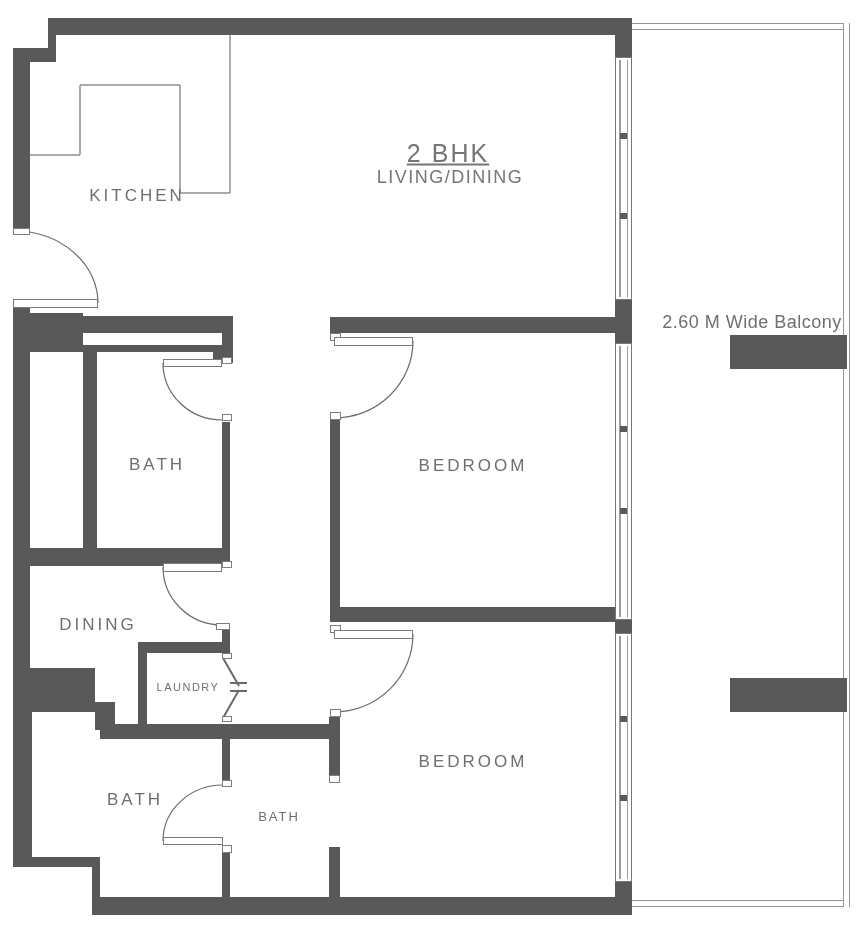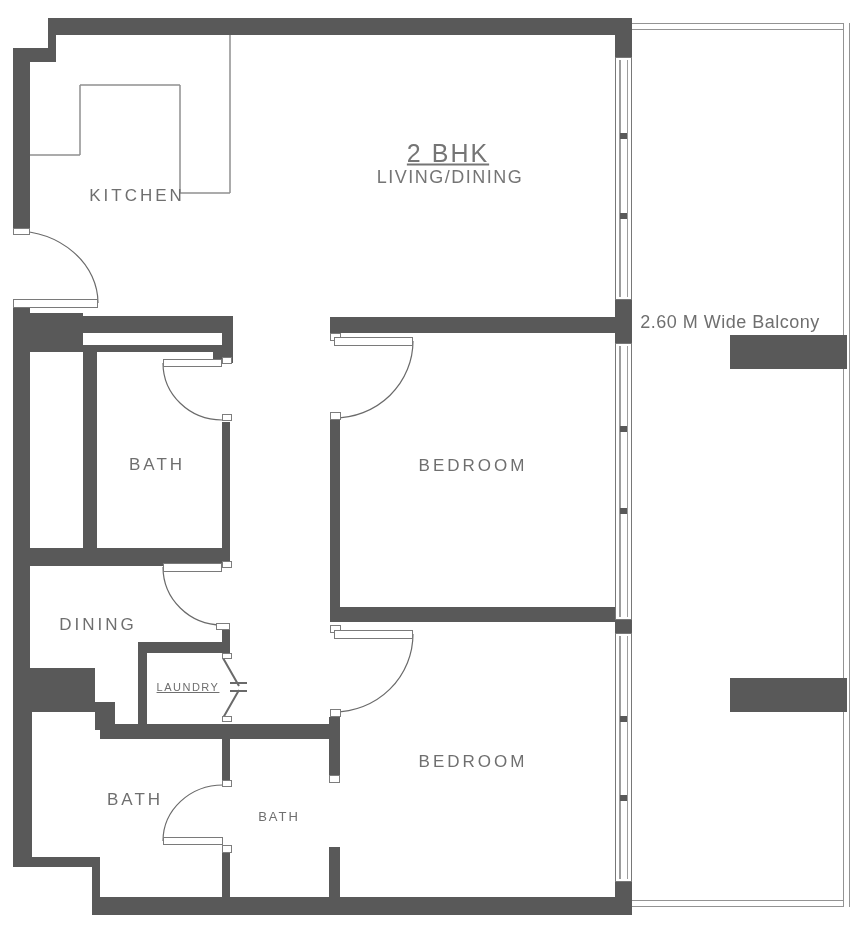--- a/index.html
+++ b/index.html
@@ -25,21 +25,21 @@
     position:absolute;
     transform:translate(-50%,-50%);
     color:var(--label,#6f6f6f);
     white-space:nowrap;
     font-weight:400;
   }
   .plabel.room{font-size:17px;letter-spacing:3px;}
   .plabel.title-big{font-size:25px;letter-spacing:2px;color:#757575;text-decoration:underline;}
   .plabel.title-sub{font-size:18px;letter-spacing:1.5px;color:#757575;}
   .plabel.balcony{font-size:18px;letter-spacing:0.5px;}
-  .plabel.small{font-size:11px;letter-spacing:1.5px;text-decoration:underline;}
+  .plabel.small{font-size:11px;letter-spacing:1.5px;}
   .plabel.dress{font-size:13px;letter-spacing:2px;}
 </style>
 </head>
 <body>
 
 <div id="canvas" style="--wall: #595959; --label: #6f6f6f; width: 857px; height: 931px;">
   <svg id="overlay" width="857" height="931" viewBox="0 0 857 931">
       <path d="M 30 155 L 80 155" fill="none" stroke="#8f8f8f" stroke-width="1.5"></path>
       <path d="M 80 85 L 80 155" fill="none" stroke="#8f8f8f" stroke-width="1.5"></path>
       <path d="M 80 85 L 180 85" fill="none" stroke="#8f8f8f" stroke-width="1.5"></path>
@@ -51,21 +51,21 @@
       <path d="M 163 567 A 59 58 0 0 0 222 625" fill="none" stroke="#6a6a6a" stroke-width="1.2"></path>
       <path d="M 163 841 A 60 56 0 0 1 223 785" fill="none" stroke="#6a6a6a" stroke-width="1.2"></path>
       <path d="M 413 341 A 79 77 0 0 1 334 418" fill="none" stroke="#6a6a6a" stroke-width="1.2"></path>
       <path d="M 413 634 A 79 78 0 0 1 334 712" fill="none" stroke="#6a6a6a" stroke-width="1.2"></path>
       <path d="M 223 658 L 239 686 M 239 690 L 223 718 M 230 683 L 247 683 M 230 691 L 247 691" fill="none" stroke="#6a6a6a" stroke-width="2"></path>
     </svg>
 
   <div class="plabel room" style="left: 137px; top: 196px;">KITCHEN</div>
   <div class="plabel title-big" style="left: 448px; top: 153px;">2 BHK</div>
   <div class="plabel title-sub" style="left: 450px; top: 177px;">LIVING/DINING</div>
-  <div class="plabel balcony" style="left: 730px; top: 322px;">2.60 M Wide Balcony</div>
+  <div class="plabel balcony" style="left: 752px; top: 322px;">2.60 M Wide Balcony</div>
   <div class="plabel room" style="left: 157px; top: 465px;">BATH</div>
   <div class="plabel room" style="left: 473px; top: 466px;">BEDROOM</div>
   <div class="plabel room" style="left: 98px; top: 625px;">DINING</div>
   <div class="plabel small" style="left: 188px; top: 687px;">LAUNDRY</div>
   <div class="plabel room" style="left: 473px; top: 762px;">BEDROOM</div>
   <div class="plabel room" style="left: 135px; top: 800px;">BATH</div>
   <div class="plabel dress" style="left: 279px; top: 816px;">BATH</div>
 <div class="balcony-edge h" style="left: 632px; top: 23px; width: 211px; height: 7px;"></div>
     <div class="balcony-edge v" style="left: 843px; top: 23px; width: 7px; height: 884px;"></div>
     <div class="balcony-edge h" style="left: 632px; top: 900px; width: 211px; height: 7px;"></div>

